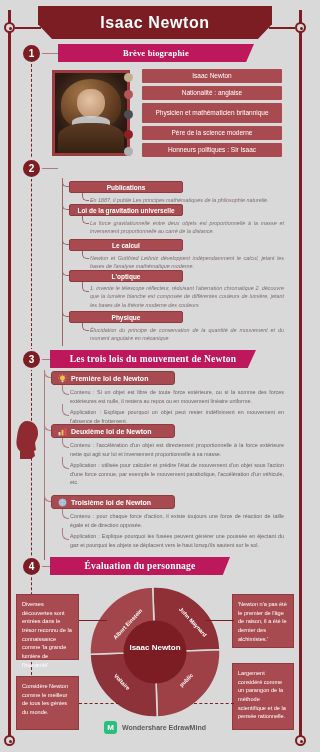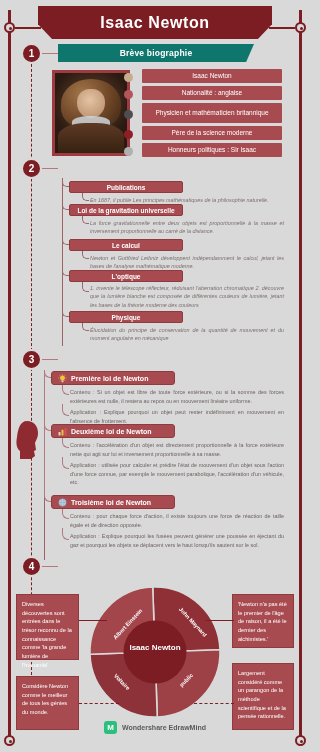--- a/index.html
+++ b/index.html
@@ -40,24 +40,25 @@
   .step {
     position: absolute; left: 21px; width: 21px; height: 21px; border-radius: 50%;
     background: #7b1d22; color: #fff; font-size: 10px; font-weight: bold;
     display: flex; align-items: center; justify-content: center; z-index: 5;
     border: 2px solid #d9d9d9;
   }
   .step-dash { position: absolute; left: 42px; height: 1px; width: 16px; background: #b5787c; }
 
   
   .ribbon {
-    position: absolute; background: #0f766e; color: #fff;
+    position: absolute; background: #be185d; color: #fff;
     font-size: 8.5px; font-weight: bold; letter-spacing: .2px;
     display: flex; align-items: center; justify-content: center;
     clip-path: polygon(0 0, 100% 0, 96% 100%, 0 100%);
+    font-family: Liberation Serif, serif;
   }
   .ribbon.big { font-size: 9.5px; }
 
   
   .portrait {
     position: absolute; left: 52px; top: 70px; width: 78px; height: 86px;
     border: 3px solid #9d3b40; background: #2b1b16; overflow: hidden;
   }
   .portrait .bg { position:absolute; inset:0;
     background:
@@ -201,20 +202,21 @@
   <div class="elbow" style="left:82px; top:282px; width:7px; height:10px;"></div>
   <div class="body-text" style="left:90px; top:284px; width:194px;">1. invente le télescope réflecteur, réduisant l'aberration chromatique 2. découvre que la lumière blanche est composée de différentes couleurs de lumière, jetant les bases de la théorie moderne des couleurs</div>
 
   <div class="elbow" style="left:62px; top:178px; width:7px; height:139px;"></div>
   <div class="sub-chip" style="left:69px; top:311px; width:114px;">Physique</div>
   <div class="elbow" style="left:82px; top:323px; width:7px; height:8px;"></div>
   <div class="body-text" style="left:90px; top:326px; width:194px;">Élucidation du principe de conservation de la quantité de mouvement et du moment angulaire en mécanique</div>
 
   <div class="step" style="top:349px">3</div>
   <div class="step-dash" style="top:359px"></div>
+  <div class="ribbon big" style="left:50px; top:350px; width:206px; height:18px;">Les trois lois du mouvement de Newton</div>
 
   <div class="tree-trunk" style="left:44px; top:370px; height:190px;"></div>
 
   <svg class="silhouette" viewBox="0 0 26 40">
     <path d="M13 1 C20 1 24 6 24 13 C24 18 22 20 21 23 L22 30 L20 31 L21 36 L17 39 L6 39 L6 31 C2 28 2 22 3 17 C4 9 6 1 13 1 Z" fill="#8e2a30"></path>
   </svg>
 
   <div class="hook" style="left:44px; top:370px; height:8px;"></div>
   <div class="law-chip" style="left:51px; top:371px; width:124px;">
     <svg width="9" height="9" viewBox="0 0 16 16">
@@ -255,20 +257,21 @@
     </svg>
     <span>Troisième loi de Newton</span>
   </div>
   <div class="hook" style="left:62px; top:509px; height:10px;"></div>
   <div class="law-body" style="left:70px; top:512px; width:214px;">Contenu : pour chaque force d'action, il existe toujours une force de réaction de taille égale et de direction opposée.</div>
   <div class="hook" style="left:62px; top:528px; height:12px;"></div>
   <div class="law-body" style="left:70px; top:532px; width:214px;">Application : Explique pourquoi les fusées peuvent générer une poussée en éjectant du gaz et pourquoi les objets se déplacent vers le haut lorsqu'ils sautent sur le sol.</div>
 
   <div class="step" style="top:556px">4</div>
   <div class="step-dash" style="top:566px"></div>
+  <div class="ribbon big" style="left:50px; top:557px; width:180px; height:18px;">Évaluation du personnage</div>
 
   <div class="donut-wrap">
     <svg viewBox="0 0 140 140" width="138" height="138">
       <g transform="translate(70,70)">
         <path d="M0,-66 A66,66 0 0,1 66,0 L30,0 A30,30 0 0,0 0,-30 Z" transform="rotate(-2)" fill="#8e3036" stroke="#d9d9d9" stroke-width="1.6"></path>
         <path d="M66,0 A66,66 0 0,1 0,66 L0,30 A30,30 0 0,0 30,0 Z" transform="rotate(-2)" fill="#9d4147" stroke="#d9d9d9" stroke-width="1.6"></path>
         <path d="M0,66 A66,66 0 0,1 -66,0 L-30,0 A30,30 0 0,0 0,30 Z" transform="rotate(-2)" fill="#8c3238" stroke="#d9d9d9" stroke-width="1.6"></path>
         <path d="M-66,0 A66,66 0 0,1 0,-66 L0,-30 A30,30 0 0,0 -30,0 Z" transform="rotate(-2)" fill="#a3464c" stroke="#d9d9d9" stroke-width="1.6"></path>
         <circle r="32" fill="#7b1d22"></circle>
       </g>

